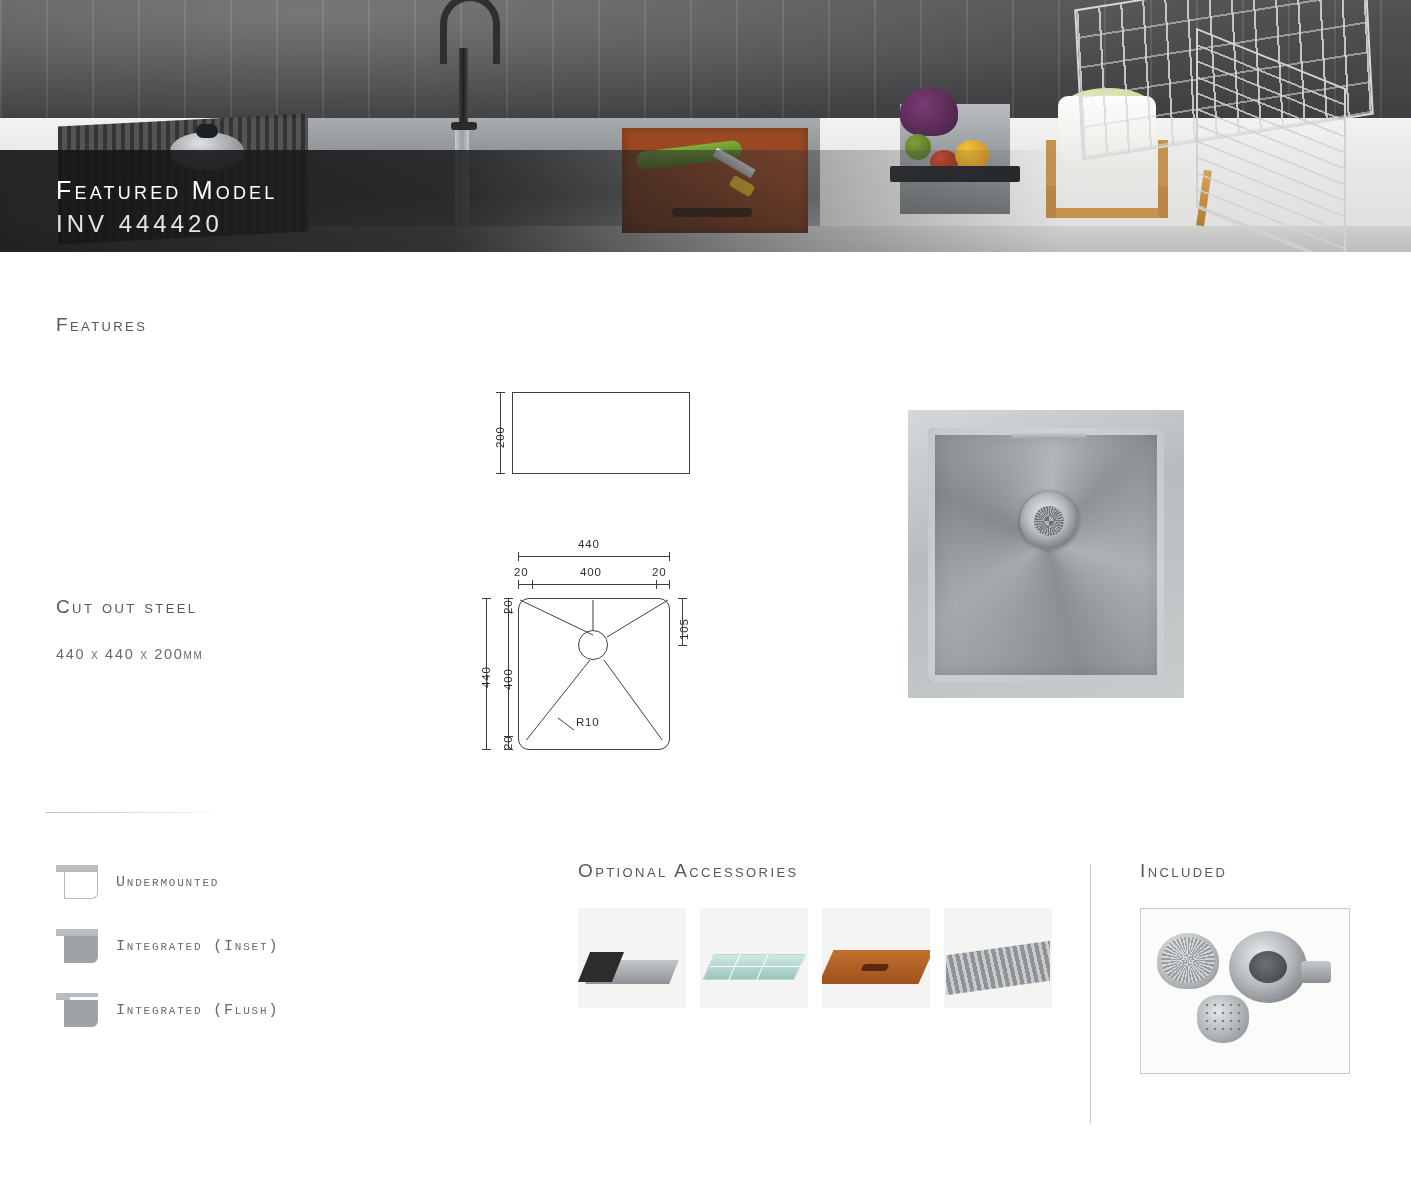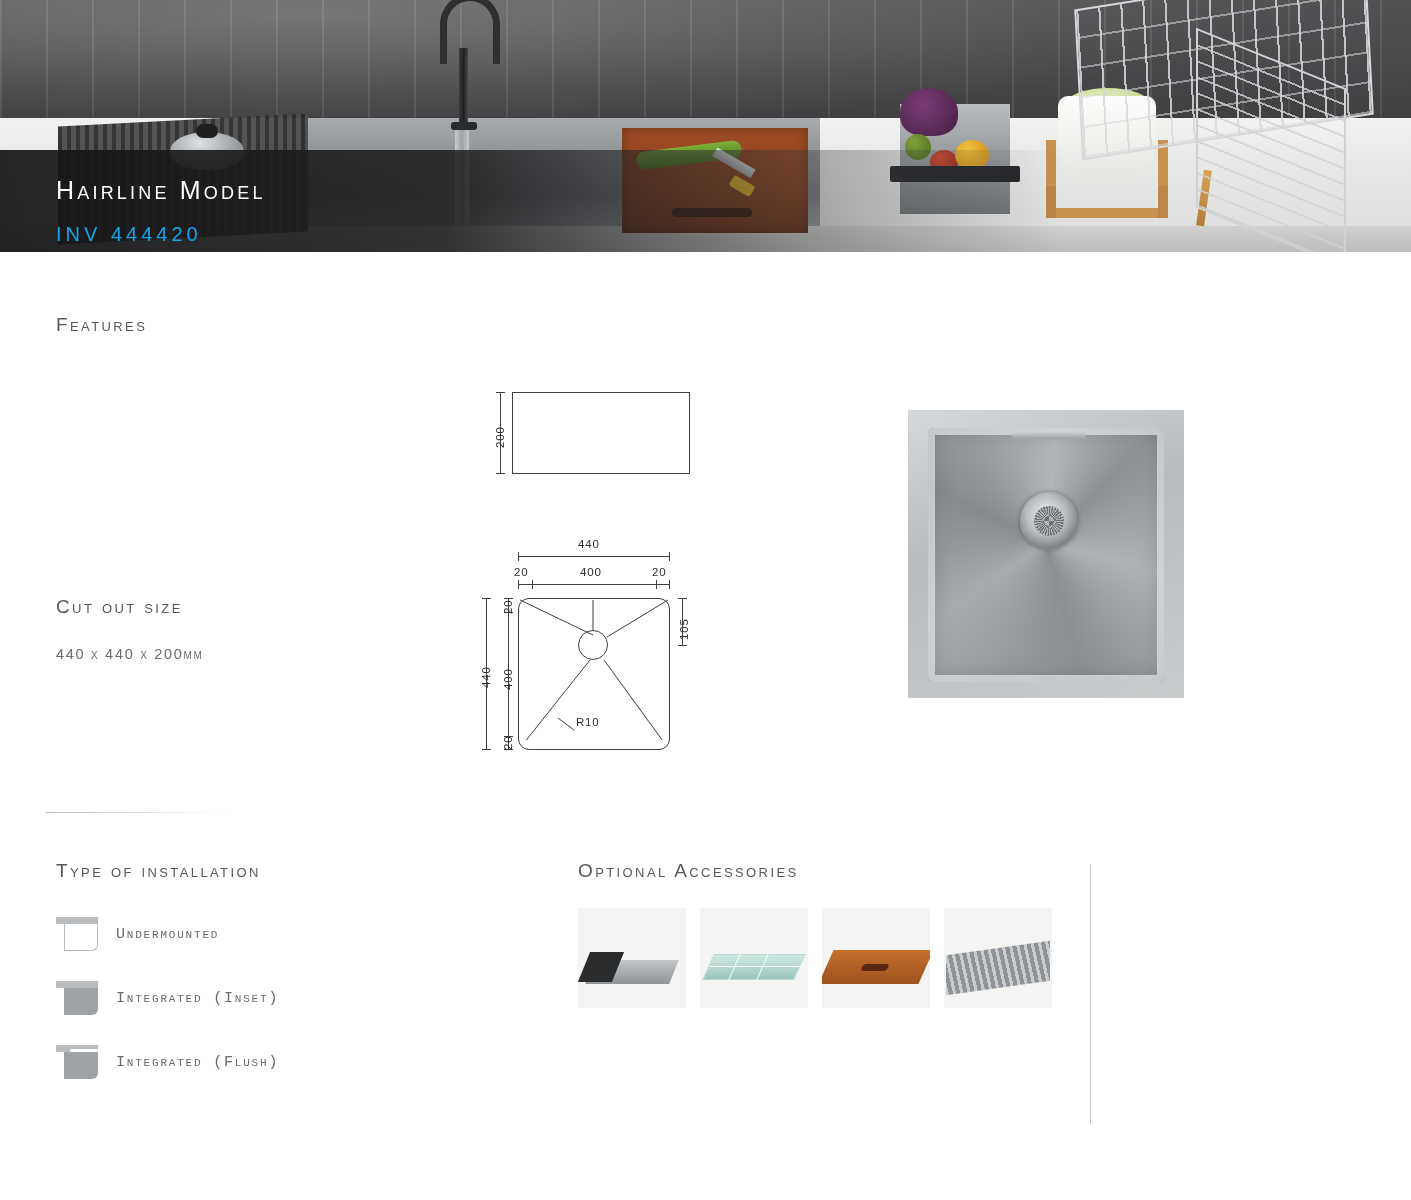--- a/index.html
+++ b/index.html
@@ -196,23 +196,23 @@
     position: absolute;
     left: 0; top: 150px; width: 1064px; height: 102px;
     background: linear-gradient(90deg, rgba(20,20,22,.92) 0%, rgba(30,30,32,.88) 42%, rgba(60,60,62,.35) 78%, rgba(80,80,82,0) 100%);
   }
   .hero-title {
     position: absolute; left: 56px; top: 176px;
     font-size: 25px; letter-spacing: 3.2px;
     color: #ffffff; font-variant: small-caps; font-weight: 400;
   }
   .hero-sub {
-    position: absolute; left: 56px; top: 223px;
-    font-size: 20px; letter-spacing: 4px;
-    color: #0ea5e9; font-variant: small-caps; font-weight: 400;
+    position: absolute; left: 56px; top: 210px;
+    font-size: 24px; letter-spacing: 4px;
+    color: #e5e5e5; font-variant: small-caps; font-weight: 400;
   }
 
   
   .content { position: relative; width: 1411px; height: 948px; }
 
   .sec-head {
     font-size: 19px; letter-spacing: 2.4px; color: #58585a;
     font-variant: small-caps; font-weight: 400;
   }
   .body-txt {
@@ -416,32 +416,32 @@
   <div class="bowl"></div>
   <div class="stand"></div>
   <div class="stand-foot-l"></div>
   <div class="stand-foot-r"></div>
   <div class="chopstick"></div>
 
   <div class="rack"></div>
   <div class="rack2"></div>
 
   <div class="hero-band"></div>
-  <div class="hero-title">Hairline Model</div>
+  <div class="hero-title">Featured Model</div>
   <div class="hero-sub">INV 444420</div>
 </div>
 
 <div class="content">
 
   <div class="left-col">
     <div class="sec-head feat-title">Features</div>
   </div>
 
   <div class="cut-block">
-    <div class="sec-head">Cut out size</div>
+    <div class="sec-head">Cut out steel</div>
     <div class="body-txt">440 x 440 x 200mm</div>
   </div>
 
 
   <div class="divider"></div>
 
   <div class="elev"></div>
   <div class="dim-line" style="left:500px; top:140px; width:1px; height:82px;"></div>
   <div class="dim-line" style="left:496px; top:140px; width:9px; height:1px;"></div>
   <div class="dim-line" style="left:496px; top:221px; width:9px; height:1px;"></div>
@@ -498,21 +498,20 @@
 
   <div class="photo">
     <div class="photo-bowl"></div>
     <div class="photo-rim"></div>
     <div class="photo-slot"></div>
     <div class="photo-drain"></div>
     <div class="photo-drain-in"></div>
   </div>
 
   <div class="install">
-    <div class="sec-head">Type of installation</div>
 
     <div class="inst-row">
       <div class="inst-ico">
         <div class="ico-u-top"></div>
           <div class="ico-u-box"></div>
       </div>
       <div class="inst-lbl">Undermounted</div>
     </div>
 
     <div class="inst-row">
@@ -551,14 +550,26 @@
           <div class="acc3-slot"></div>
       </div>
       <div class="acc-card">
         <div class="acc4-roll"></div>
       </div>
     </div>
   </div>
 
   <div style="position:absolute; left:1090px; top:612px; width:1px; height:260px; background:#c9c9c7;"></div>
 
+  <div class="incl">
+    <div class="sec-head">Included</div>
+    <div class="incl-card">
+      <div class="basket"></div>
+      <div class="basket-lines"></div>
+      <div class="flange"></div>
+      <div class="flange-in"></div>
+      <div class="flange-tail"></div>
+      <div class="strainer"></div>
+      <div class="strainer-holes"></div>
+    </div>
+  </div>
 
 </div>
 
 </body></html>

